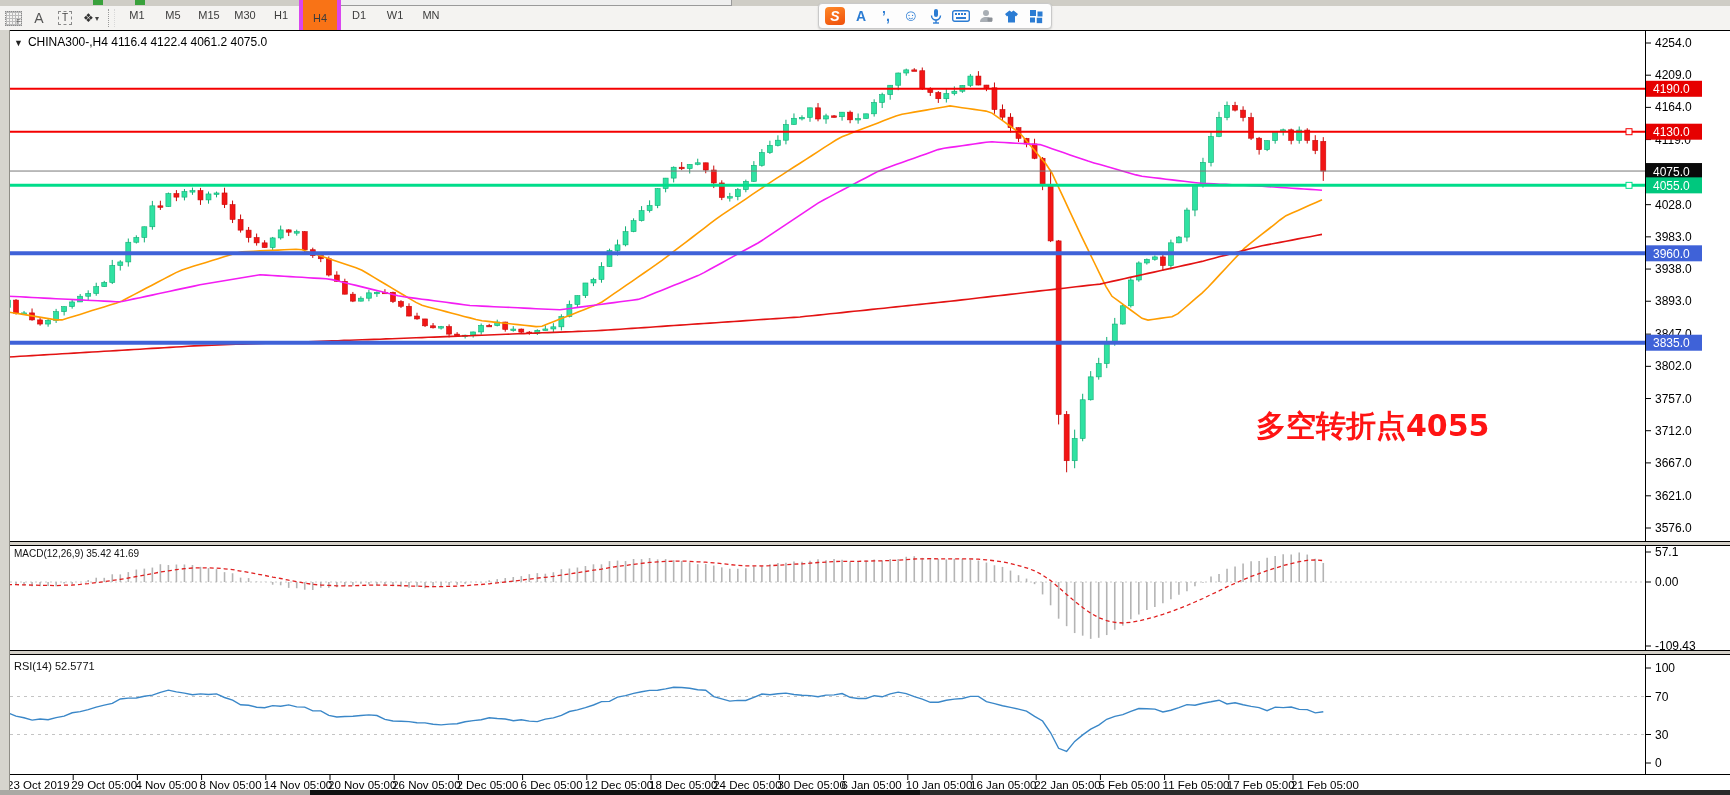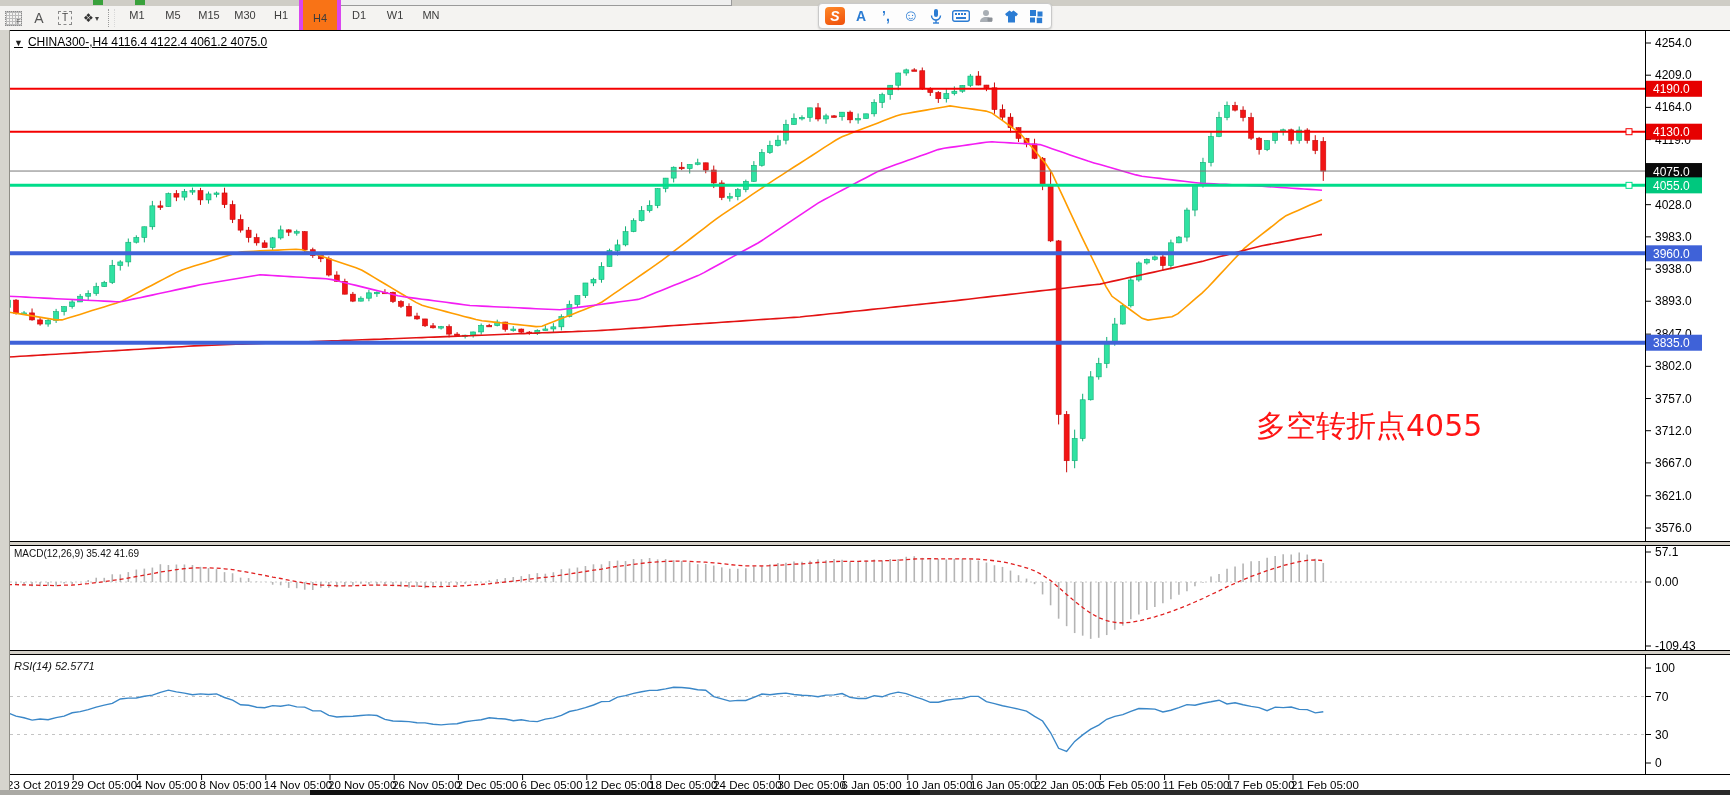--- a/index.html
+++ b/index.html
@@ -22,26 +22,26 @@
     font-size:11px;color:#3c3c3c;cursor:pointer;border:1px solid transparent;}
   .tf-btn.active{background:#f97316;border:4px solid #d946ef;}
   #sogou{position:absolute;left:818px;top:3px;height:24px;background:#fdfdfd;border:1px solid #c9c9c9;
     border-radius:4px;display:flex;align-items:center;padding:0 6px;gap:7px;box-shadow:0 1px 2px rgba(0,0,0,.15);}
   .sg-ic{width:18px;height:18px;display:flex;align-items:center;justify-content:center;cursor:pointer;}
   #sogou-logo{width:20px;height:18px;border-radius:4px;background:linear-gradient(160deg,#ff8a2a,#ef4f0a);
     color:#fff;font-weight:bold;font-size:14px;font-style:italic;display:flex;align-items:center;justify-content:center;}
   .sg-blue{color:#2b7cd3;font-weight:bold;font-size:14px;}
   #left-strip{position:absolute;left:0;top:30px;width:9px;height:760px;background:#d6d4cd;border-right:1px solid #8f8d86;}
   #chart-root{position:absolute;left:0;top:0;width:1730px;height:562px;}
-  #chart-title{position:absolute;left:14px;top:35px;font-size:12px;color:#000;z-index:5;text-decoration:underline;}
+  #chart-title{position:absolute;left:14px;top:35px;font-size:12px;color:#000;z-index:5;}
   #chart-title .ttl-caret{font-size:9px;color:#222;margin-right:5px;}
   #macd-label{position:absolute;left:14px;top:548px;font-size:10px;color:#111;z-index:5;}
-  #rsi-label{position:absolute;left:14px;top:660px;font-size:11px;color:#111;z-index:5;font-style:italic;}
+  #rsi-label{position:absolute;left:14px;top:660px;font-size:11px;color:#111;z-index:5;}
   #annotation{position:absolute;left:1256px;top:406px;font-size:30px;color:#ff1414;z-index:5;
-    font-family:"DejaVu Sans","Liberation Sans",sans-serif;}
+    font-family:"DejaVu Sans","Liberation Sans",sans-serif;font-weight:bold;}
   #bottom-strip{position:absolute;left:0;top:790px;width:1730px;height:5px;background:#111;}
   #bottom-strip .seg-light{position:absolute;left:0;top:0;width:310px;height:5px;background:#aaa9a4;}
   #bottom-strip .seg-dark{position:absolute;left:920px;top:0;width:810px;height:5px;background:#2a2a2a;}
   svg text{font-family:"Liberation Sans","DejaVu Sans",sans-serif;}
 </style>
 </head>
 <body>
 
 <div id="app">
 

